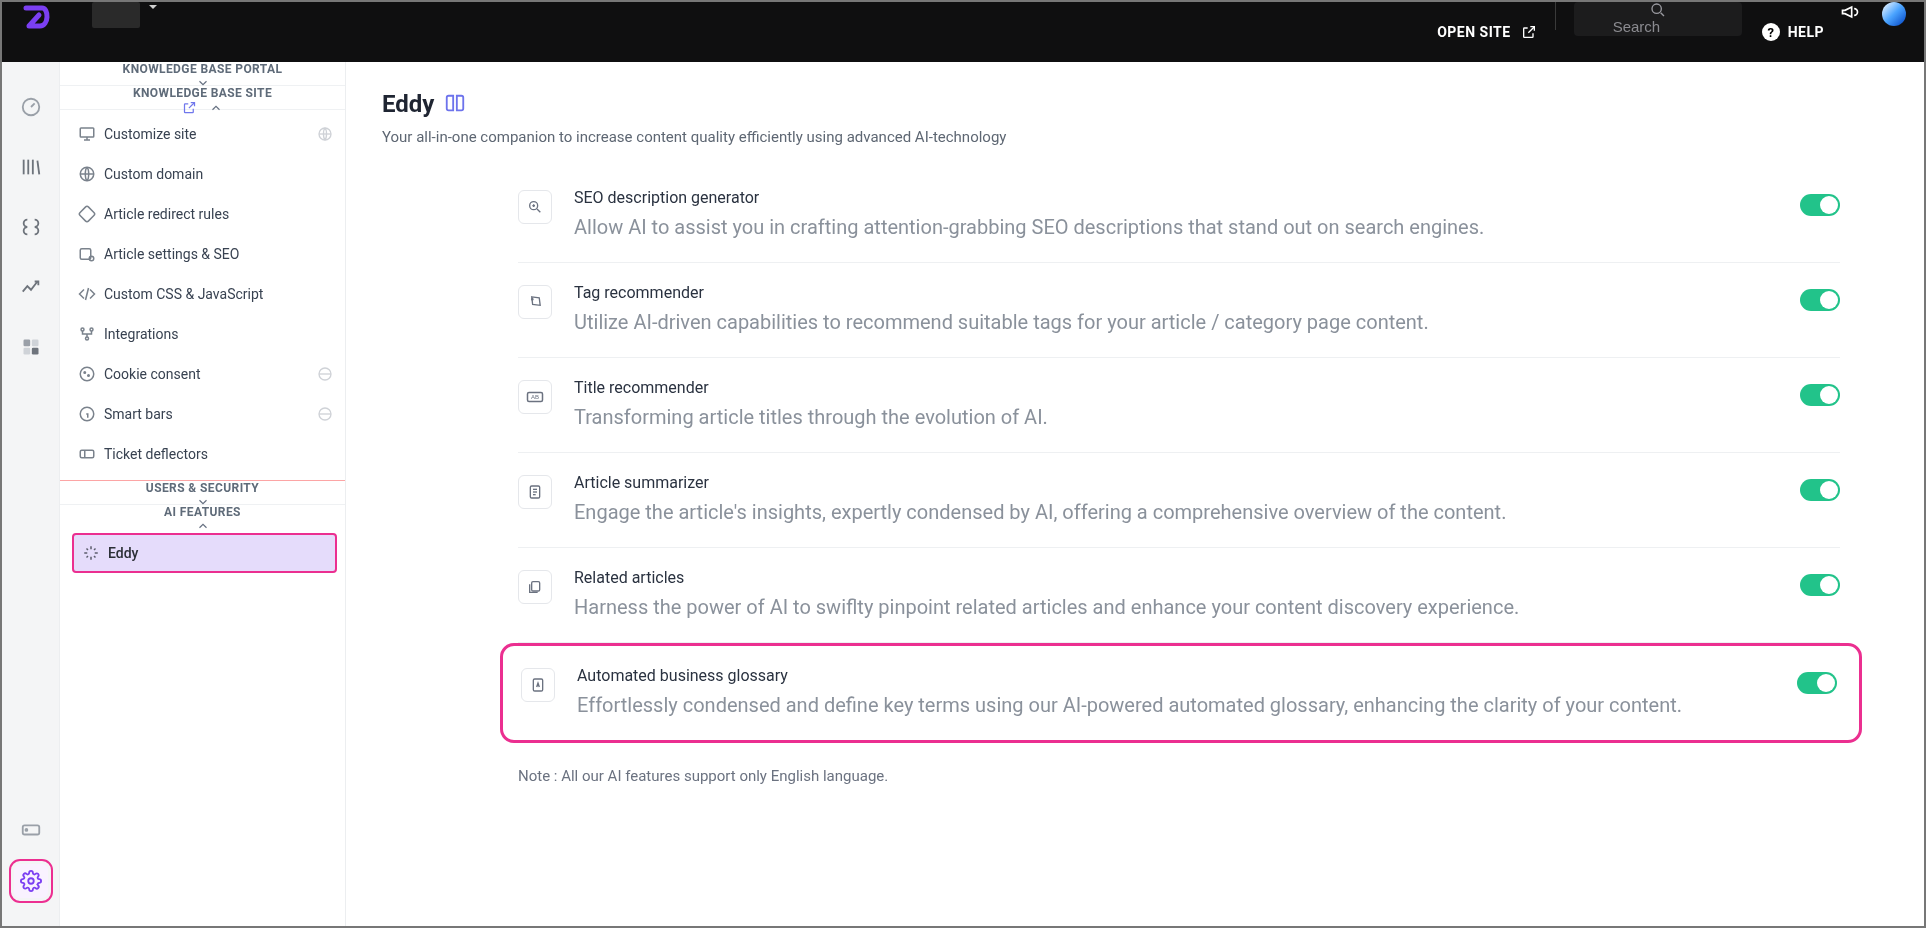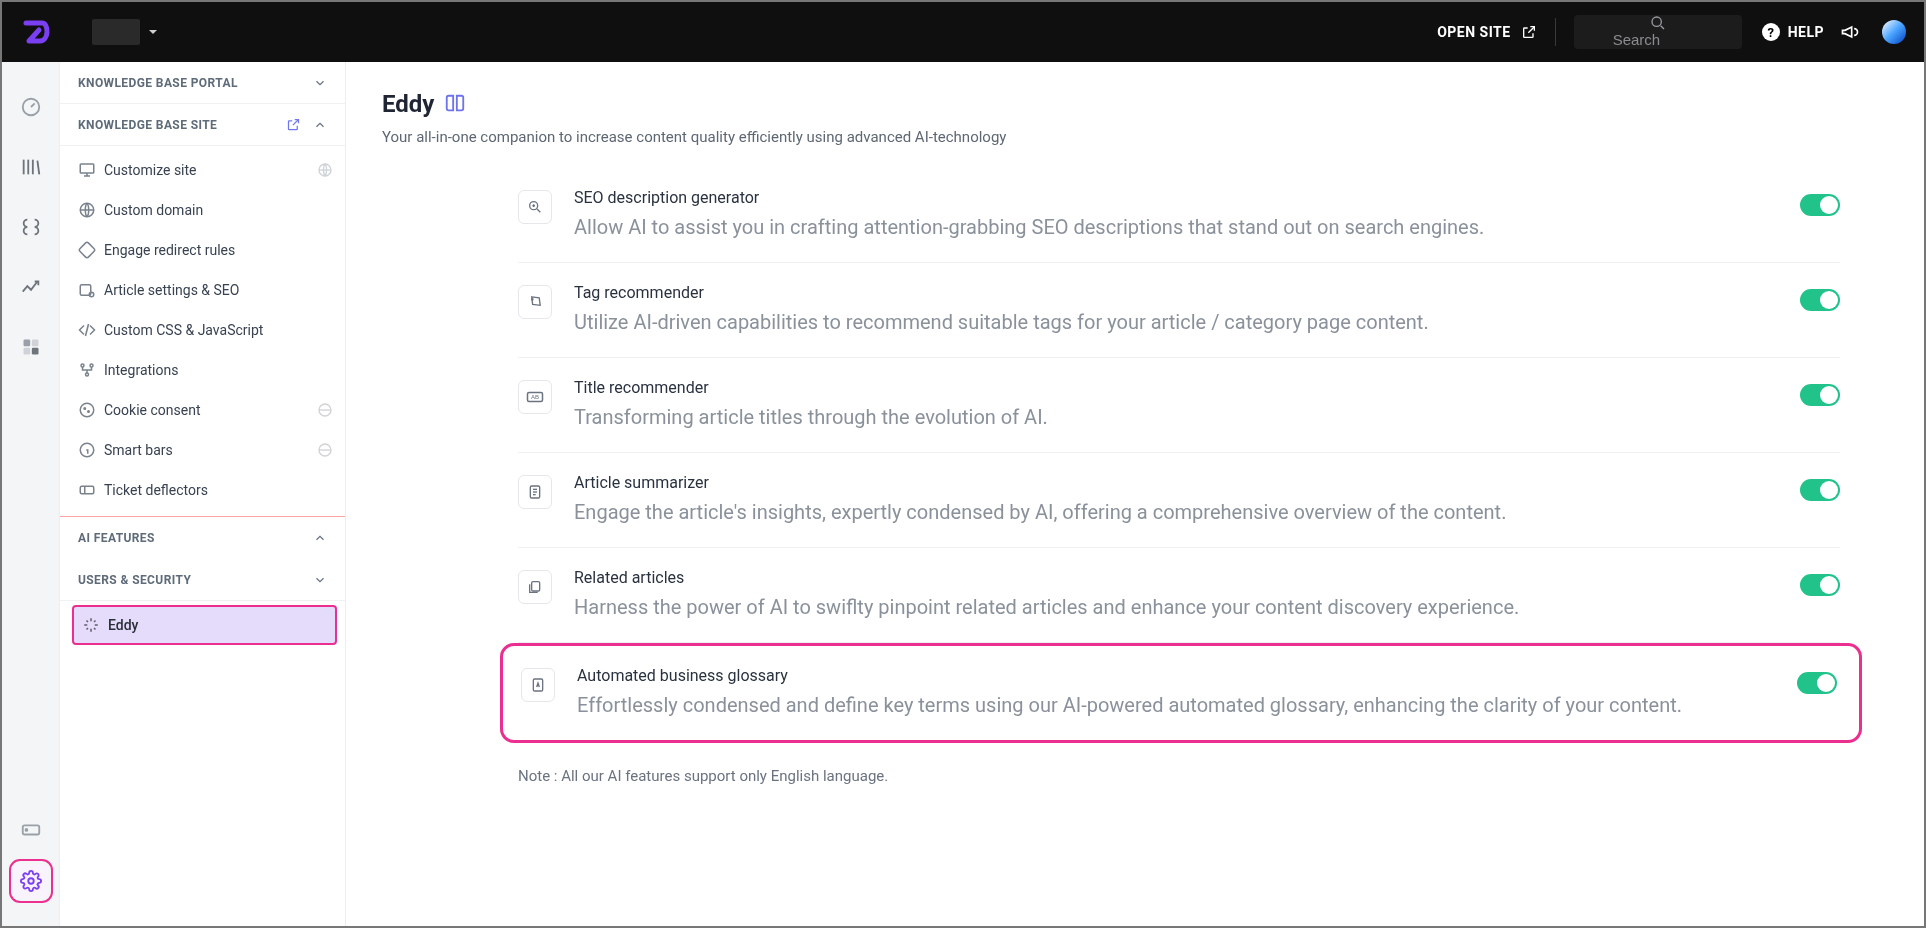--- a/index.html
+++ b/index.html
@@ -1,18 +1,18 @@
 <!DOCTYPE html>
 <html><head>
 <meta charset="utf-8">
 <style>
   * { box-sizing: border-box; margin: 0; padding: 0; }
   html, body { width: 100%; height: 100%; font-family: -apple-system, BlinkMacSystemFont, "Segoe UI", Roboto, Arial, sans-serif; color: #1f2937; background:#fff; }
   body { width:1926px; height:928px; overflow:hidden; border:2px solid #777; position:relative; }
-  .topbar { height:60px; background:#0f0f10; display:flex; align-items:center; padding-left:20px; padding-right:18px; color:#fff; }
+  .topbar { height:60px; background:#0f0f10; display:flex; padding-left:20px; padding-right:18px; color:#fff; }
   .logo { width:30px; height:30px; display:flex; align-items:center; justify-content:center; margin-right:40px;}
   .logo svg { display:block; }
   .brandbox { width:48px; height:26px; background:#2a2a2a; border-radius:2px; }
   .brand-caret { margin-left:8px; color:#cfcfcf; }
   .topbar-spacer { flex:1 1 auto; }
   .open-site { display:flex; align-items:center; font-weight:700; letter-spacing:.5px; font-size:14px; cursor:pointer; }
   .open-site .ext-icon { margin-left:10px; }
   .vdiv { width:1px; height:28px; background:#3a3a3a; margin:0 18px; }
   .search-wrap { display:flex; align-items:center; background:#1c1c1d; border-radius:4px; height:34px; width:168px; padding:0 10px; color:#a5a5a8;flex-direction:column; }
   .search-wrap input { background:transparent; border:none; outline:none; color:#fff; font-size:15px; margin-left:10px; width:100px; }
@@ -23,21 +23,21 @@
   .announce-icon { margin-left:16px; color:#fff; cursor:pointer; }
   .avatar { width:24px; height:24px; border-radius:50%; background:linear-gradient(135deg,#ffffff 0%, #4aa3ff 50%, #0040c0 100%); margin-left:22px; cursor:pointer; }
 
   .app { position:relative; height:calc(100% - 60px); display:flex; background:#ffffff; }
   .rail { width:58px; background:#f4f5f6; border-right:1px solid #eceef0; display:flex; flex-direction:column; align-items:center; padding-top:28px; }
   .rail-item { width:34px; height:34px; display:flex; align-items:center; justify-content:center; color:#6b7280; margin-bottom:26px; cursor:pointer; border-radius:6px; }
   .rail-gap { flex:1 1 auto; }
   .rail-item.active { outline:2px solid #ec2f91; outline-offset:3px; color:#7b3ff2; background:#f9f2ff; }
 
   .sidebar { width:286px; border-right:1px solid #eceef0; background:#fff; overflow:hidden; }
-  .sec-head { display:flex; align-items:center; justify-content:space-between; padding:0 18px; height:42px; font-size:12px; font-weight:700; letter-spacing:.4px; color:#5f6b79; cursor:pointer; }
+  .sec-head { display:flex; align-items:center; justify-content:space-between; padding:0 18px; height:24px; font-size:12px; font-weight:700; letter-spacing:.4px; color:#5f6b79; cursor:pointer;flex-direction:column; }
   .sec-head.border-b { border-bottom:1px solid #eff1f3; }
   .sec-head .head-icons { display:flex; align-items:center; gap:12px; color:#7c7ef0; }
   .sec-head .chev { color:#6b7280; }
   .nav { padding-top:4px; padding-bottom:6px; border-bottom:1px solid #fca5a5; }
   .nav-item { display:flex; align-items:center; height:40px; padding:0 12px 0 18px; font-size:14px; color:#384251; cursor:pointer; }
   .nav-item .nicon { width:26px; color:#737b86; display:flex; align-items:center; }
   .nav-item .spacer { flex:1 1 auto; }
   .nav-item .globe { color:#c9ccd1; }
   .nav-item.selected { background:#e5dcfb; border:2px solid #eb2f90; border-radius:4px; margin:4px 8px 4px 12px; padding-left:8px; color:#2b2f36; font-weight:500; }
   .nav-item.selected .nicon { color:#5b5c6c; }
@@ -221,21 +221,21 @@
             </svg>
           </span>
         <span>Custom domain</span>
       </div>
       <div class="nav-item">
         <span class="nicon">
             <svg width="18" height="18" viewBox="0 0 24 24" fill="none" stroke="#7a828c" stroke-width="2">
               <rect x="4" y="4" width="16" height="16" rx="3" transform="rotate(45 12 12)"></rect>
             </svg>
           </span>
-        <span>Engage redirect rules</span>
+        <span>Article redirect rules</span>
       </div>
       <div class="nav-item">
         <span class="nicon">
             <svg width="18" height="18" viewBox="0 0 24 24" fill="none" stroke="#7a828c" stroke-width="2">
               <rect x="3" y="5" width="14" height="14" rx="2"></rect>
               <circle cx="18" cy="18" r="3"></circle>
             </svg>
           </span>
         <span>Article settings &amp; SEO</span>
       </div>
@@ -299,34 +299,34 @@
         <span class="nicon">
             <svg width="18" height="18" viewBox="0 0 24 24" fill="none" stroke="#7a828c" stroke-width="2">
               <rect x="3" y="7" width="18" height="10" rx="2"></rect>
               <path d="M9 7v10"></path>
             </svg>
           </span>
         <span>Ticket deflectors</span>
       </div>
     </div>
 
+    <div class="sec-head border-b">
+      <span>USERS &amp; SECURITY</span>
+      <span class="chev">
+        <svg width="14" height="14" viewBox="0 0 24 24" fill="none" stroke="#667081" stroke-width="2">
+            <path d="M6 9l6 6 6-6"></path>
+          </svg>
+      </span>
+    </div>
+
     <div class="sec-head">
       <span>AI FEATURES</span>
       <span class="chev">
         <svg width="14" height="14" viewBox="0 0 24 24" fill="none" stroke="#667081" stroke-width="2">
             <path d="M6 15l6-6 6 6"></path>
-          </svg>
-      </span>
-    </div>
-
-    <div class="sec-head border-b">
-      <span>USERS &amp; SECURITY</span>
-      <span class="chev">
-        <svg width="14" height="14" viewBox="0 0 24 24" fill="none" stroke="#667081" stroke-width="2">
-            <path d="M6 9l6 6 6-6"></path>
           </svg>
       </span>
     </div>
     <div class="nav" style="border-bottom:none; padding-top:0;">
       <div class="nav-item selected">
         <span class="nicon">
             <svg width="18" height="18" viewBox="0 0 24 24" fill="none" stroke="#5b5c6c" stroke-width="2">
               <path d="M12 3v4"></path>
               <path d="M12 17v4"></path>
               <path d="M3 12h4"></path>

